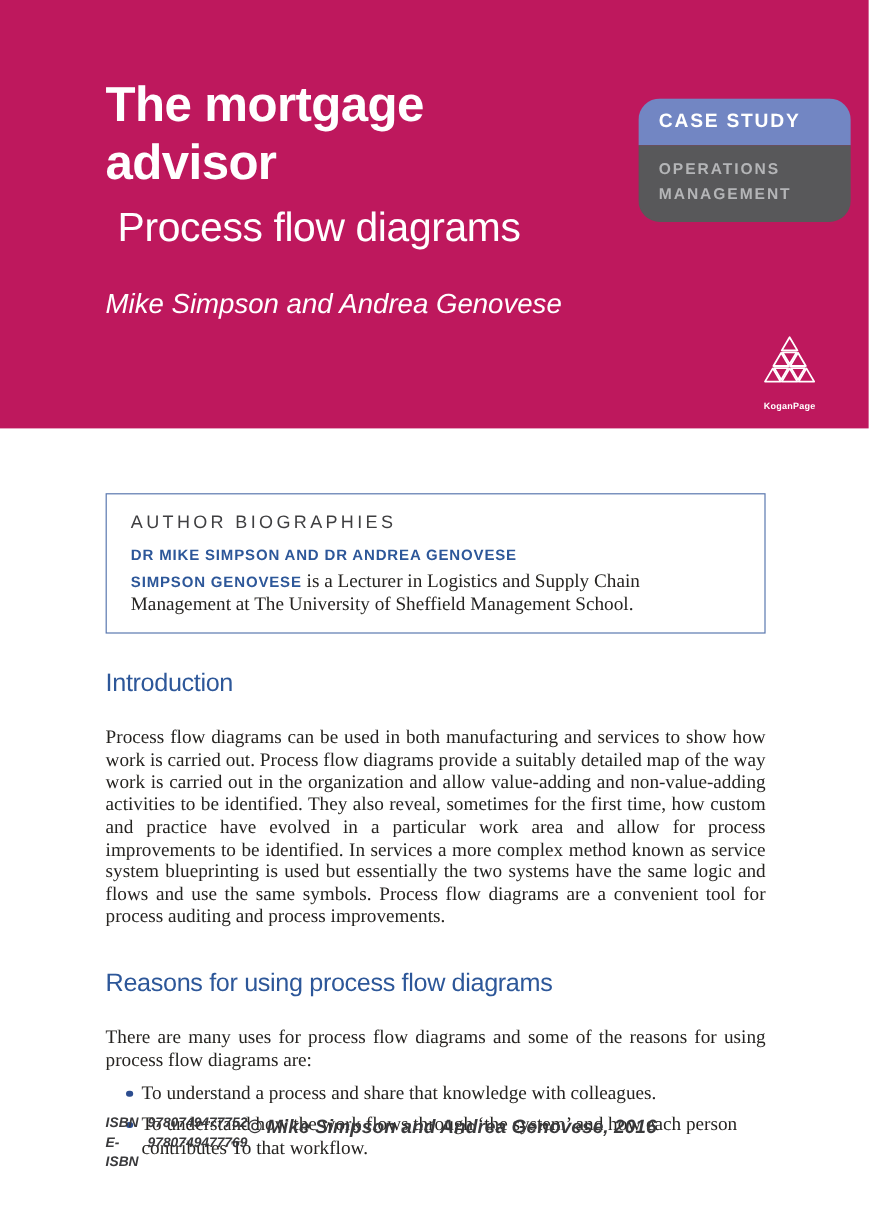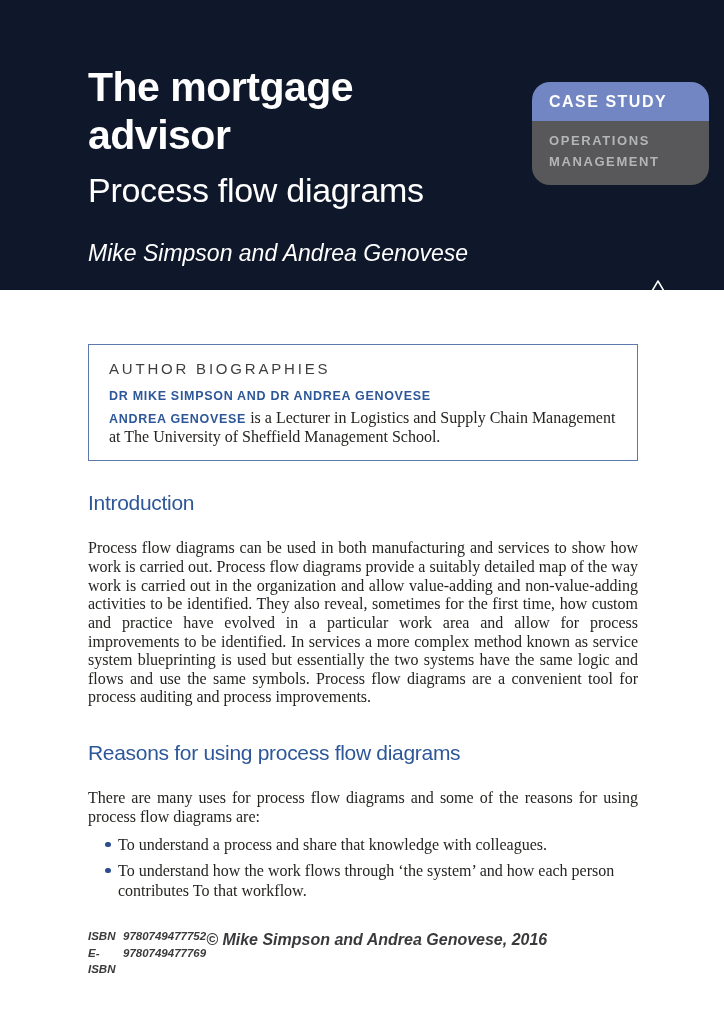--- a/index.html
+++ b/index.html
@@ -9,22 +9,22 @@
     font-family: "Liberation Serif", serif;
     color: #262421;
     position: relative;
     overflow: hidden;
   }
 
   
   .header {
     position: relative;
     width: 724px;
-    height: 290px;
-    background: #0f172a;
+    height: 357px;
+    background: #be185d;
   }
   .title-block {
     position: absolute;
     left: 88px;
     top: 64px;
     width: 430px;
     font-family: "Liberation Sans", sans-serif;
     color: #ffffff;
   }
   .main-title {
@@ -32,20 +32,21 @@
     font-weight: 700;
     line-height: 1.16;
     max-width: 330px;
     letter-spacing: -0.5px;
   }
   .subtitle {
     font-size: 34px;
     font-weight: 400;
     margin-top: 12px;
     letter-spacing: -0.3px;
+    margin-left: 10px;
   }
   .authors {
     font-size: 23px;
     font-style: italic;
     font-weight: 400;
     margin-top: 30px;
   }
 
   .badge {
     position: absolute;
@@ -80,21 +81,21 @@
     top: 280px;
     width: 60px;
     text-align: center;
   }
   .logo svg { display: block; margin: 0 auto; }
   .logo-label {
     font-family: "Liberation Sans", sans-serif;
     font-size: 7.5px;
     font-weight: 700;
     color: #ffffff;
-    margin-top: 2px;
+    margin-top: 14px;
     letter-spacing: 0.2px;
   }
 
   
   .content {
     padding: 0 86px 0 88px;
   }
 
   .bio-box {
     margin-top: 54px;
@@ -239,21 +240,21 @@
     </span>
     <div class="logo-label">KoganPage</div>
   </div>
 </div>
 
 <div class="content">
 
   <div class="bio-box">
     <div class="bio-heading">AUTHOR BIOGRAPHIES</div>
     <div class="bio-names">DR MIKE SIMPSON AND DR ANDREA GENOVESE</div>
-    <div class="bio-text"><span class="bio-lead">ANDREA GENOVESE</span><span> is a Lecturer in Logistics and Supply Chain Management at The University of Sheffield Management School.</span></div>
+    <div class="bio-text"><span class="bio-lead">SIMPSON GENOVESE</span><span> is a Lecturer in Logistics and Supply Chain Management at The University of Sheffield Management School.</span></div>
   </div>
 
   <h2 class="section-heading heading-intro">Introduction</h2>
   <p class="body-para">Process flow diagrams can be used in both manufacturing and services to show how work is carried out. Process flow diagrams provide a suitably detailed map of the way work is carried out in the organization and allow value-adding and non-value-adding activities to be identified. They also reveal, sometimes for the first time, how custom and practice have evolved in a particular work area and allow for process improvements to be identified. In services a more complex method known as service system blueprinting is used but essentially the two systems have the same logic and flows and use the same symbols. Process flow diagrams are a convenient tool for process auditing and process improvements.</p>
 
   <h2 class="section-heading heading-reasons">Reasons for using process flow diagrams</h2>
   <p class="body-para">There are many uses for process flow diagrams and some of the reasons for using process flow diagrams are:</p>
 
   <ul class="bullet-list">
     <li>To understand a process and share that knowledge with colleagues.</li>

